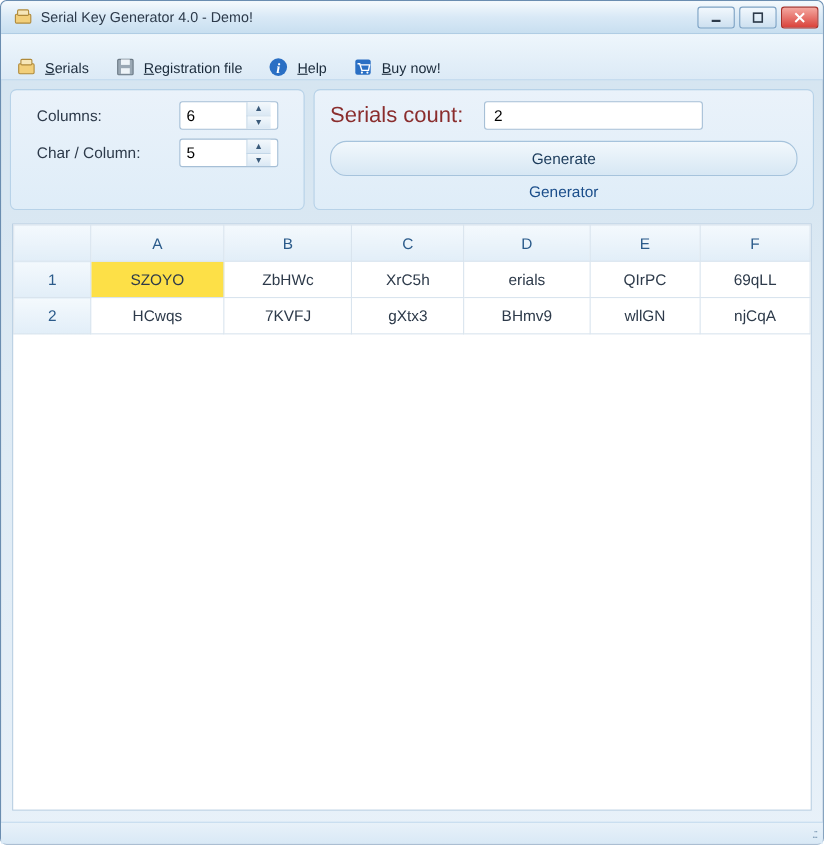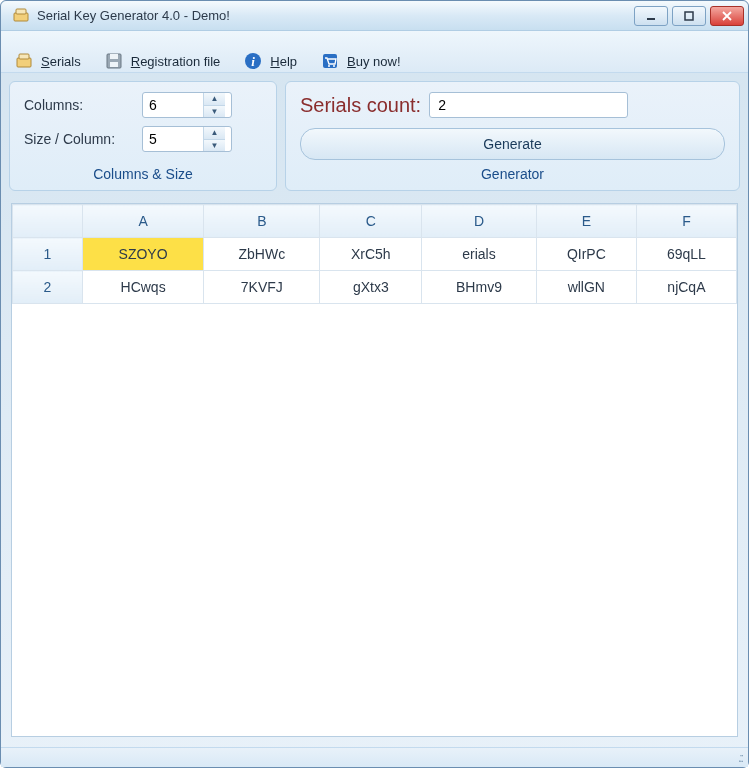--- a/index.html
+++ b/index.html
@@ -65,21 +65,21 @@
   background: linear-gradient(to bottom, #eaf2fa 0%, #dfedf8 100%);
   border: 1px solid #b7d2e8;
   border-radius: 6px;
   padding: 10px 14px 4px 14px;
   display: flex;
   flex-direction: column;
 }
 .panel1 { width: 268px; }
 .panel2 { width: 180px; }
 .panel3 { flex: 1; }
-.row { display: flex; align-items: center; margin-bottom: 8px; gap: 8px; }
+.row { display: flex; align-items: center; margin-bottom: 8px; gap: 19px; justify-content: center; }
 .row label { color: #2d3a4a; font-size: 14px; }
 .panel1 .row label { width: 110px; }
 .spinner {
   display: flex;
   width: 90px;
   height: 26px;
   background: #fff;
   border: 1px solid #a6bfd6;
   border-radius: 3px;
 }
@@ -232,30 +232,29 @@
         <label>Columns:</label>
         <div class="spinner">
           <input value="6" style="">
           <div class="spinbtns">
             <div>▲</div>
             <div>▼</div>
           </div>
         </div>
       </div>
       <div class="row">
-        <label>Size / Column:</label>
+        <label>Char / Column:</label>
         <div class="spinner">
           <input value="5" style="">
           <div class="spinbtns">
             <div>▲</div>
             <div>▼</div>
           </div>
         </div>
       </div>
-      <div class="panel-label">Columns &amp; Size</div>
     </div>
 
 
     <div class="panel panel3">
       <div class="row">
         <label>Serials count:</label>
         <div style="flex:1;position:relative;">
           <input class="textin" value="2" style="">
         </div>
       </div>

